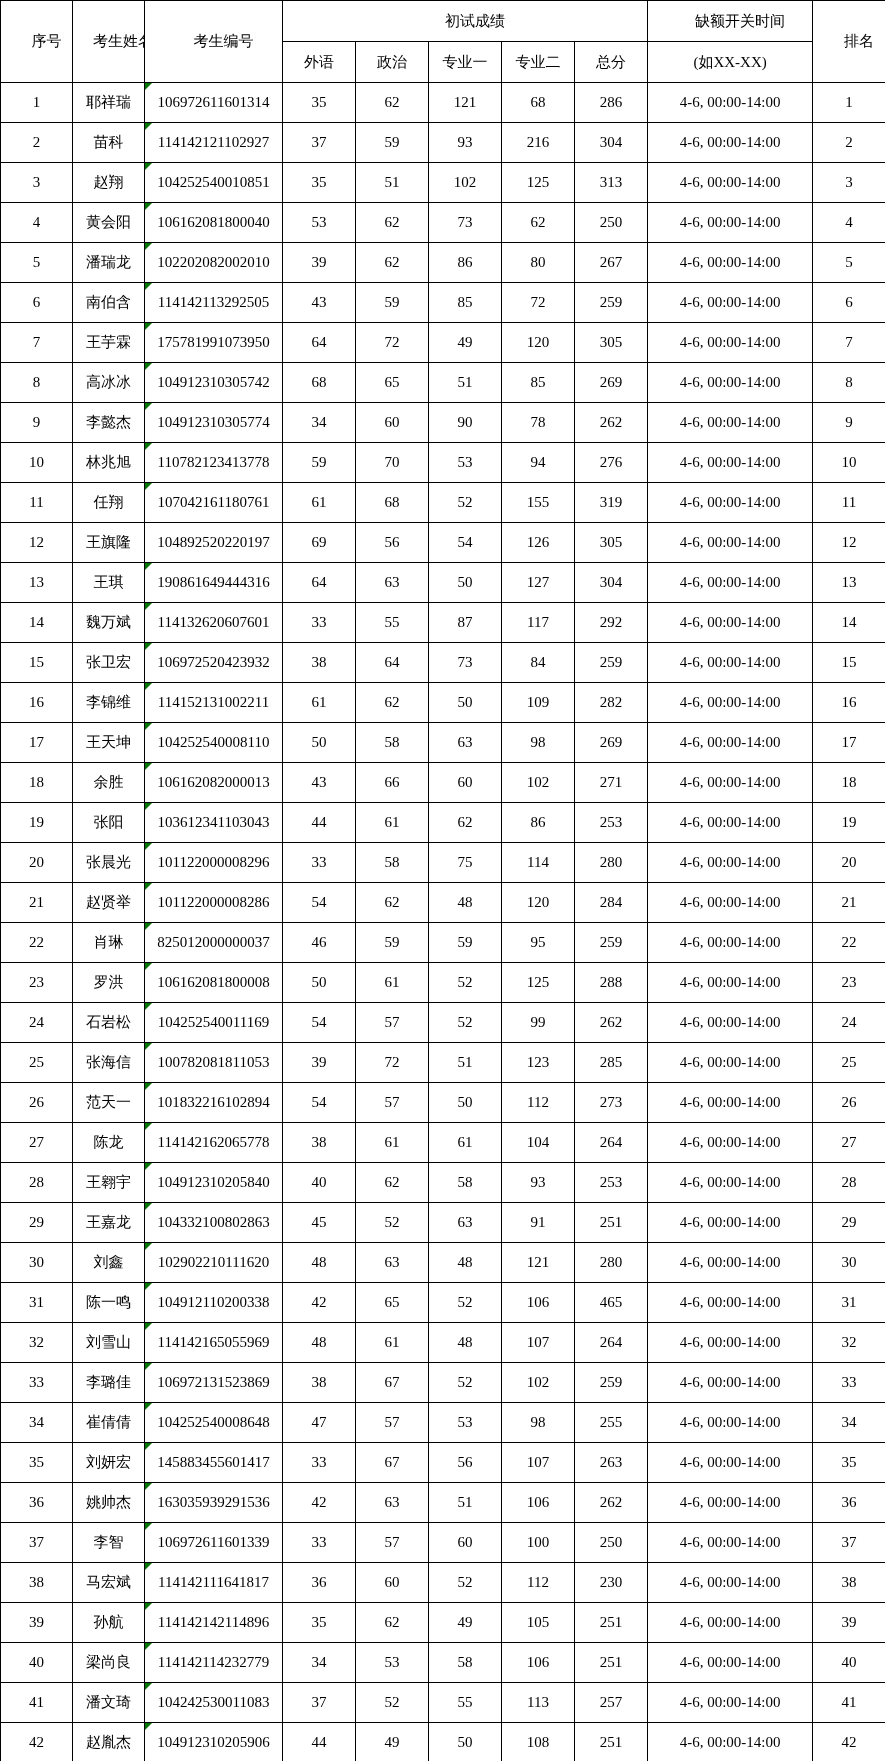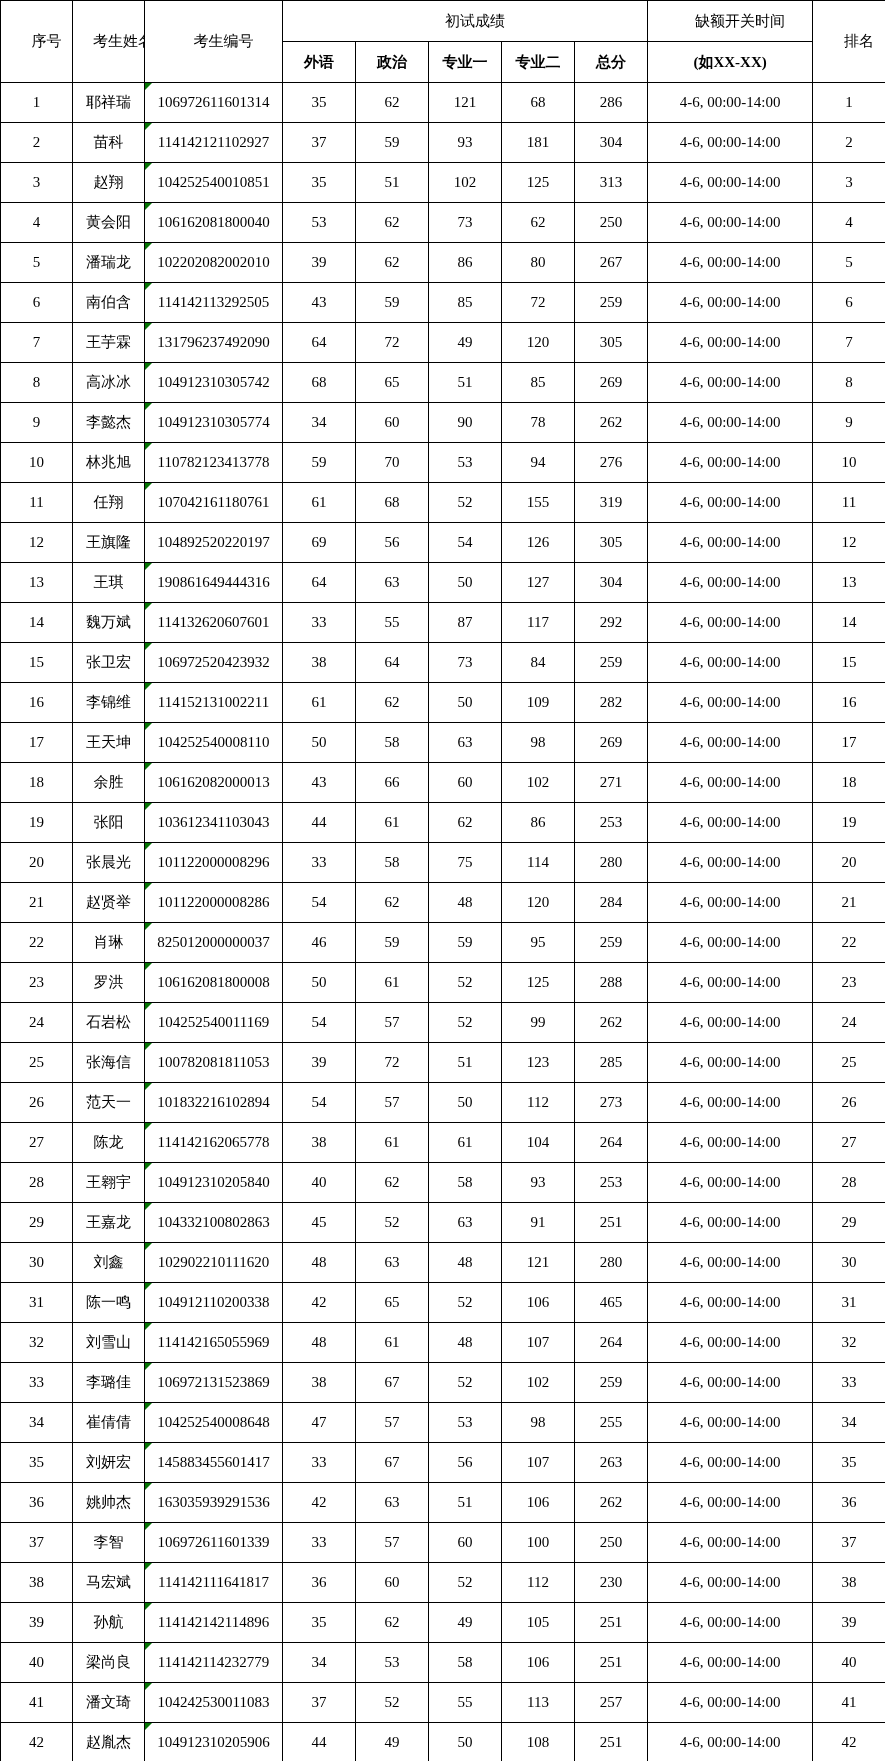--- a/index.html
+++ b/index.html
@@ -19,21 +19,21 @@
     border:1px solid #000;
     font-weight:normal;
     font-size:15px;
     text-align:center;
     vertical-align:middle;
     padding:0;
     overflow:hidden;
     white-space:nowrap;
   }
   thead tr.h1 th{height:40px;padding-left:20px;}
-  thead tr.h2 th{height:40px;font-weight:bold;}
+  thead tr.h2 th{height:40px;}
   tbody tr{height:40px;}
   td.id-cell{
     text-align:left;
     padding-left:6px;
     position:relative;
   }
   span.tri{
     position:absolute;
     top:0;left:0;
     width:0;height:0;
@@ -89,21 +89,21 @@
     <td>1</td>
   </tr>
 
   <tr>
     <td>2</td>
     <td>苗科</td>
     <td class="id-cell"><span class="tri"></span><span class="idval">114142121102927</span></td>
     <td>37</td>
     <td>59</td>
     <td>93</td>
-    <td>181</td>
+    <td>216</td>
     <td>304</td>
     <td>4-6, 00:00-14:00</td>
     <td>2</td>
   </tr>
 
   <tr>
     <td>3</td>
     <td>赵翔</td>
     <td class="id-cell"><span class="tri"></span><span class="idval">104252540010851</span></td>
     <td>35</td>
@@ -150,21 +150,21 @@
     <td>85</td>
     <td>72</td>
     <td>259</td>
     <td>4-6, 00:00-14:00</td>
     <td>6</td>
   </tr>
 
   <tr>
     <td>7</td>
     <td>王芋霖</td>
-    <td class="id-cell"><span class="tri"></span><span class="idval">131796237492090</span></td>
+    <td class="id-cell"><span class="tri"></span><span class="idval">175781991073950</span></td>
     <td>64</td>
     <td>72</td>
     <td>49</td>
     <td>120</td>
     <td>305</td>
     <td>4-6, 00:00-14:00</td>
     <td>7</td>
   </tr>
 
   <tr>

